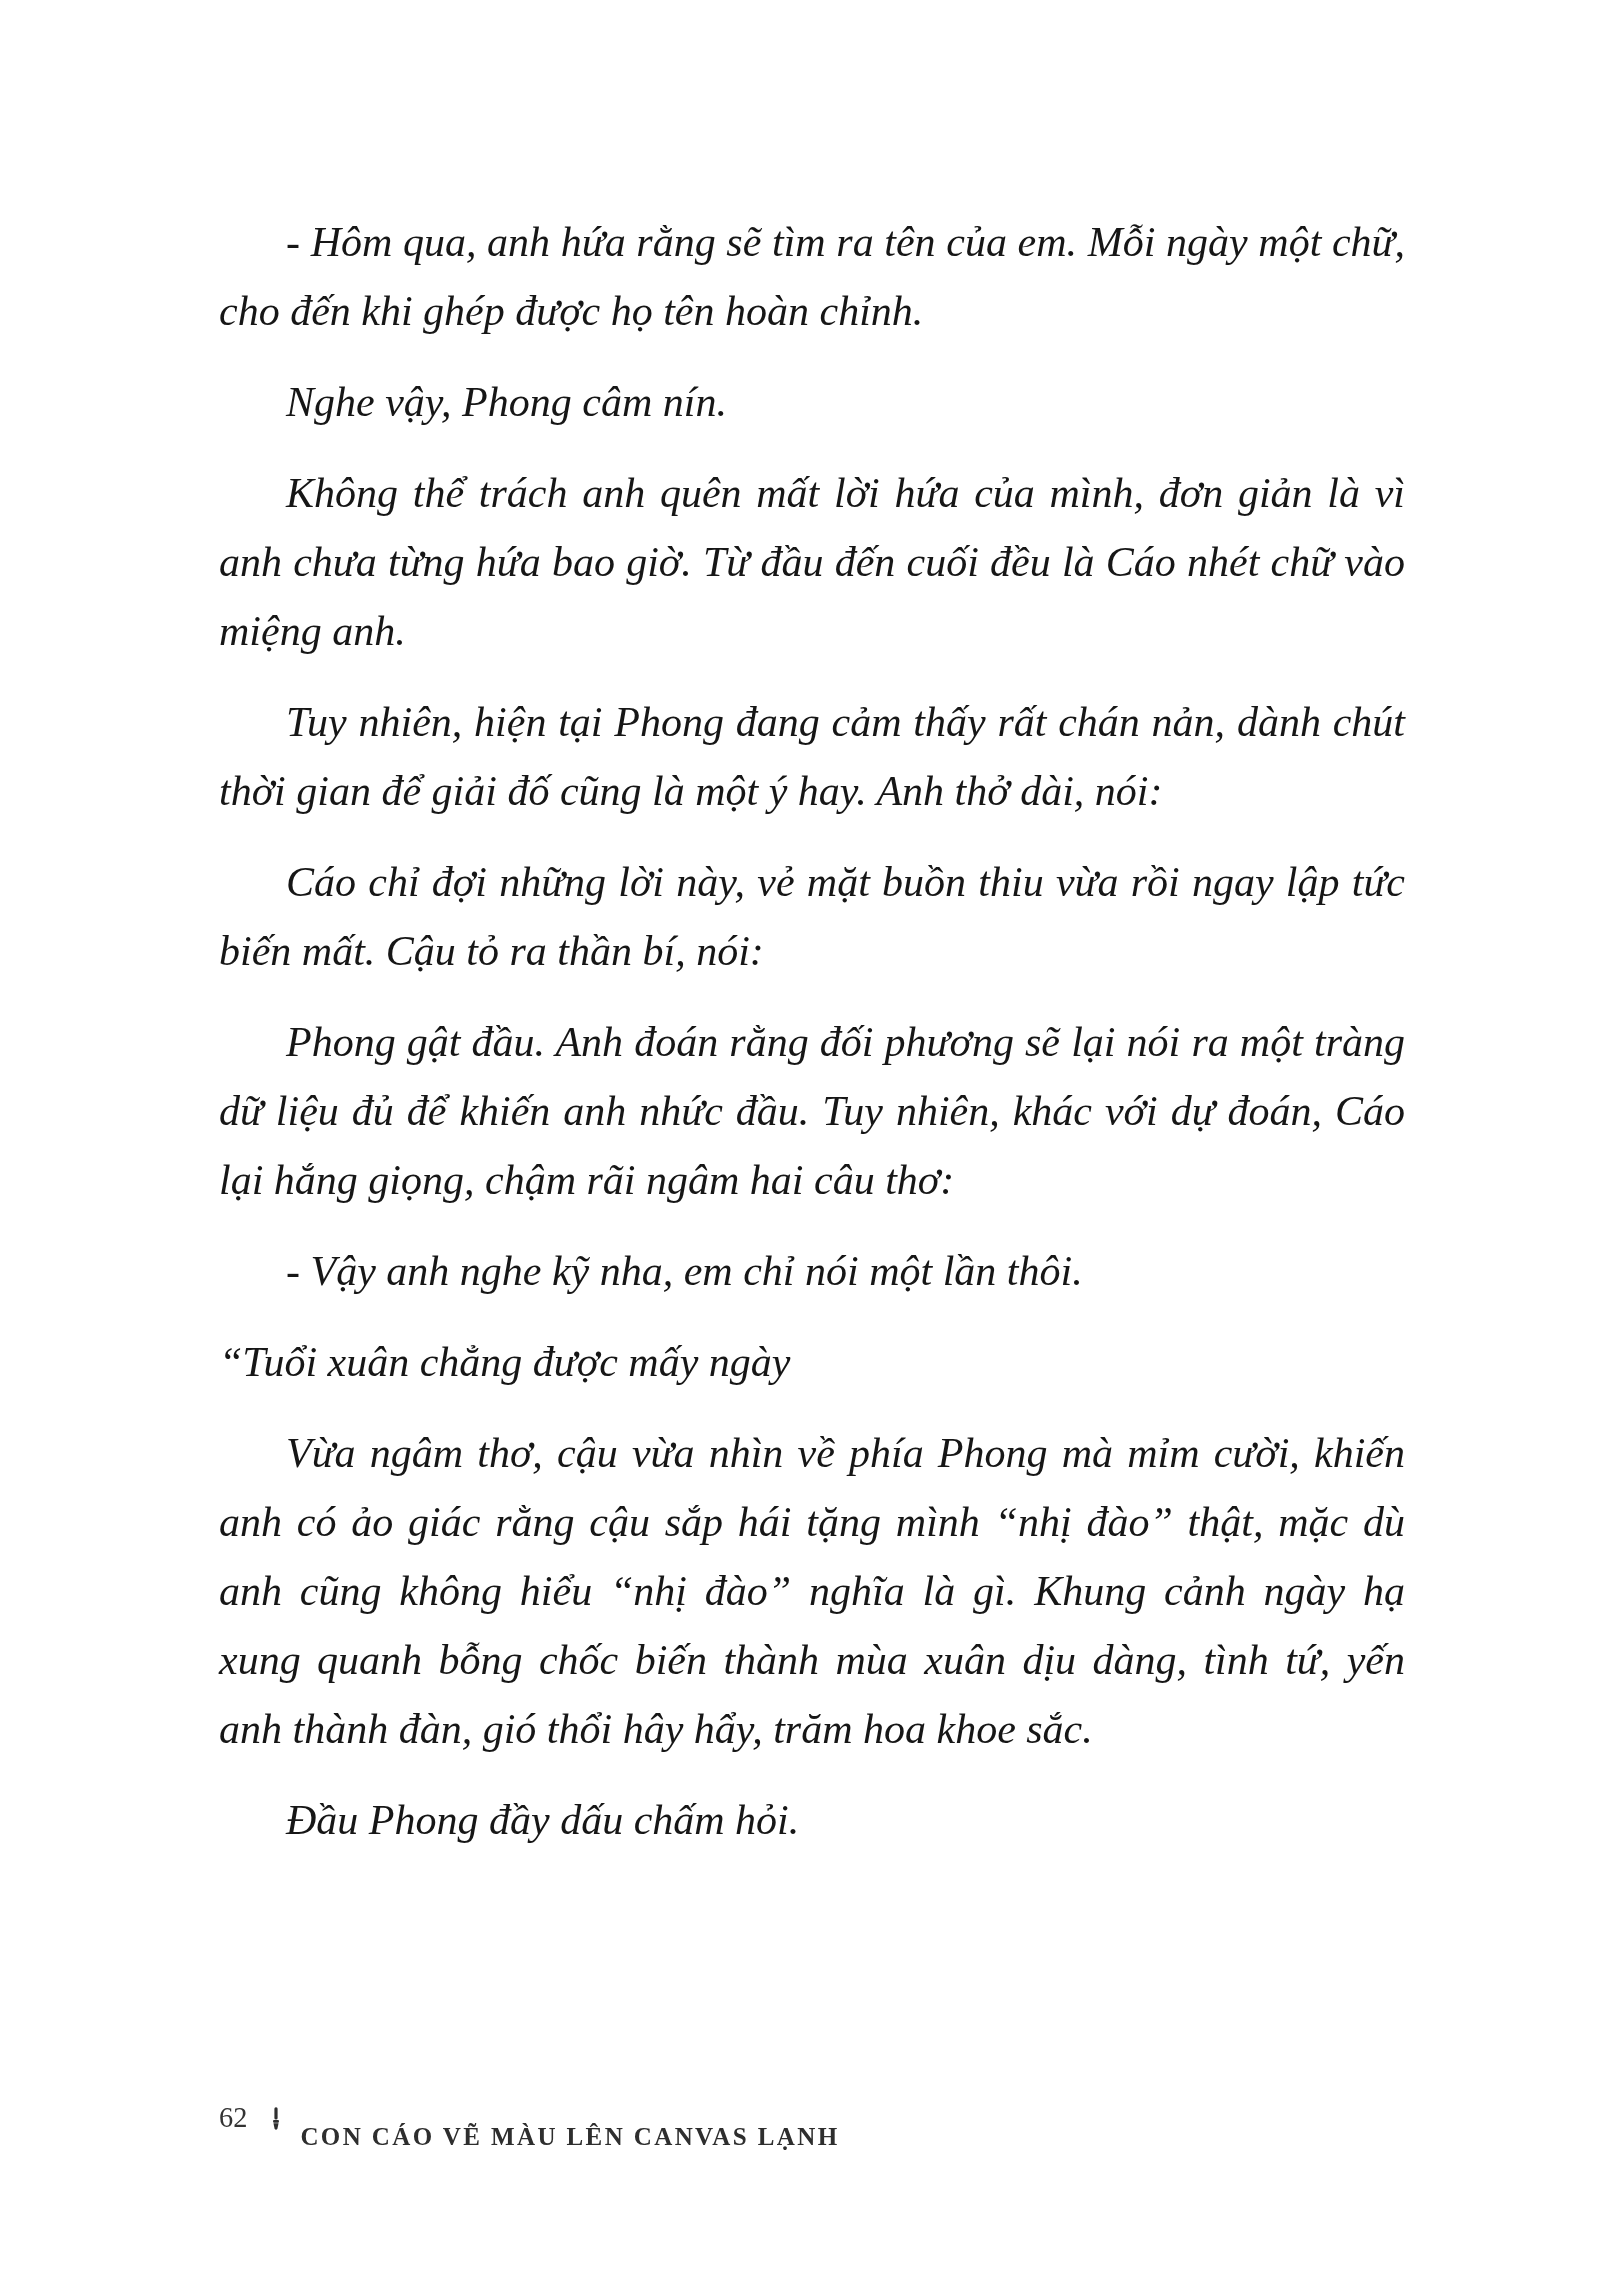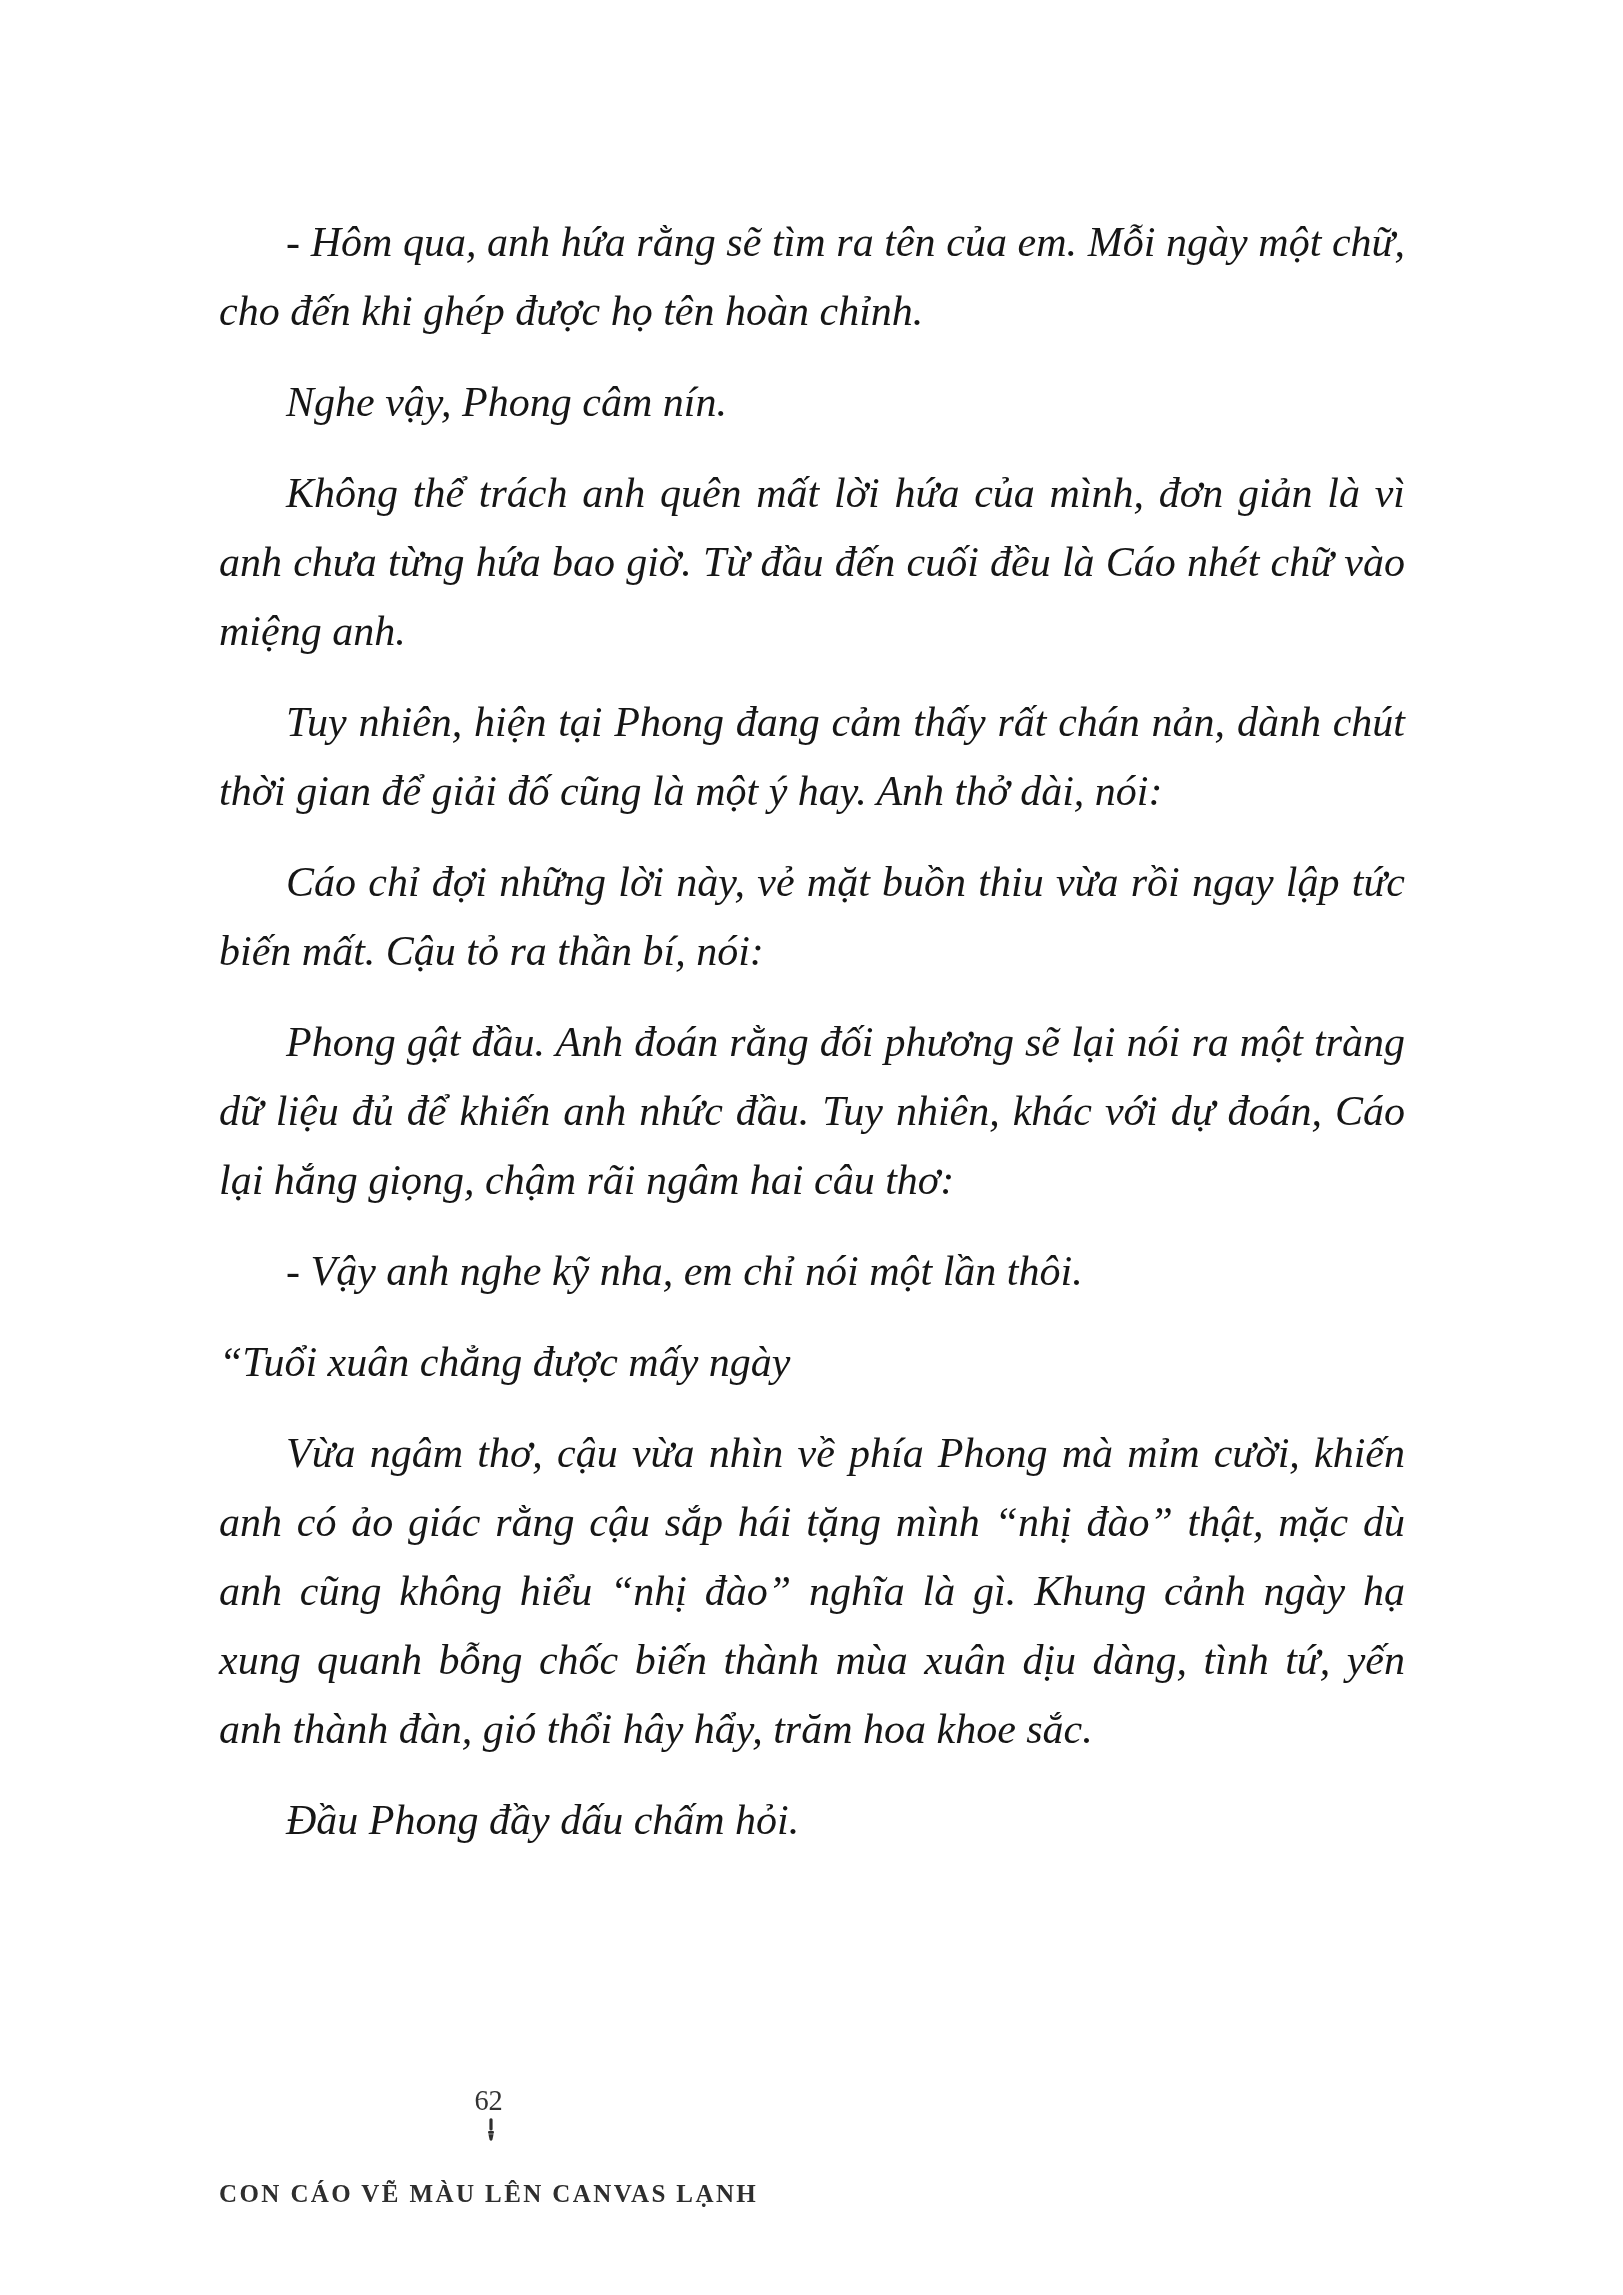--- a/index.html
+++ b/index.html
@@ -37,21 +37,20 @@
     font-style: italic;
     margin: 0 0 22px 0;
   }
   .footer {
     position: absolute;
     left: 219px;
     top: 2085px;
     display: flex;
     align-items: center;
     color: #2e2e2e;
-    flex-direction: column;
   }
   .page-num {
     font-size: 28.4px;
     color: #333333;
   }
   .footer-icon {
     display: inline-flex;
     align-items: center;
     margin: 0 16px 0 21px;
   }

